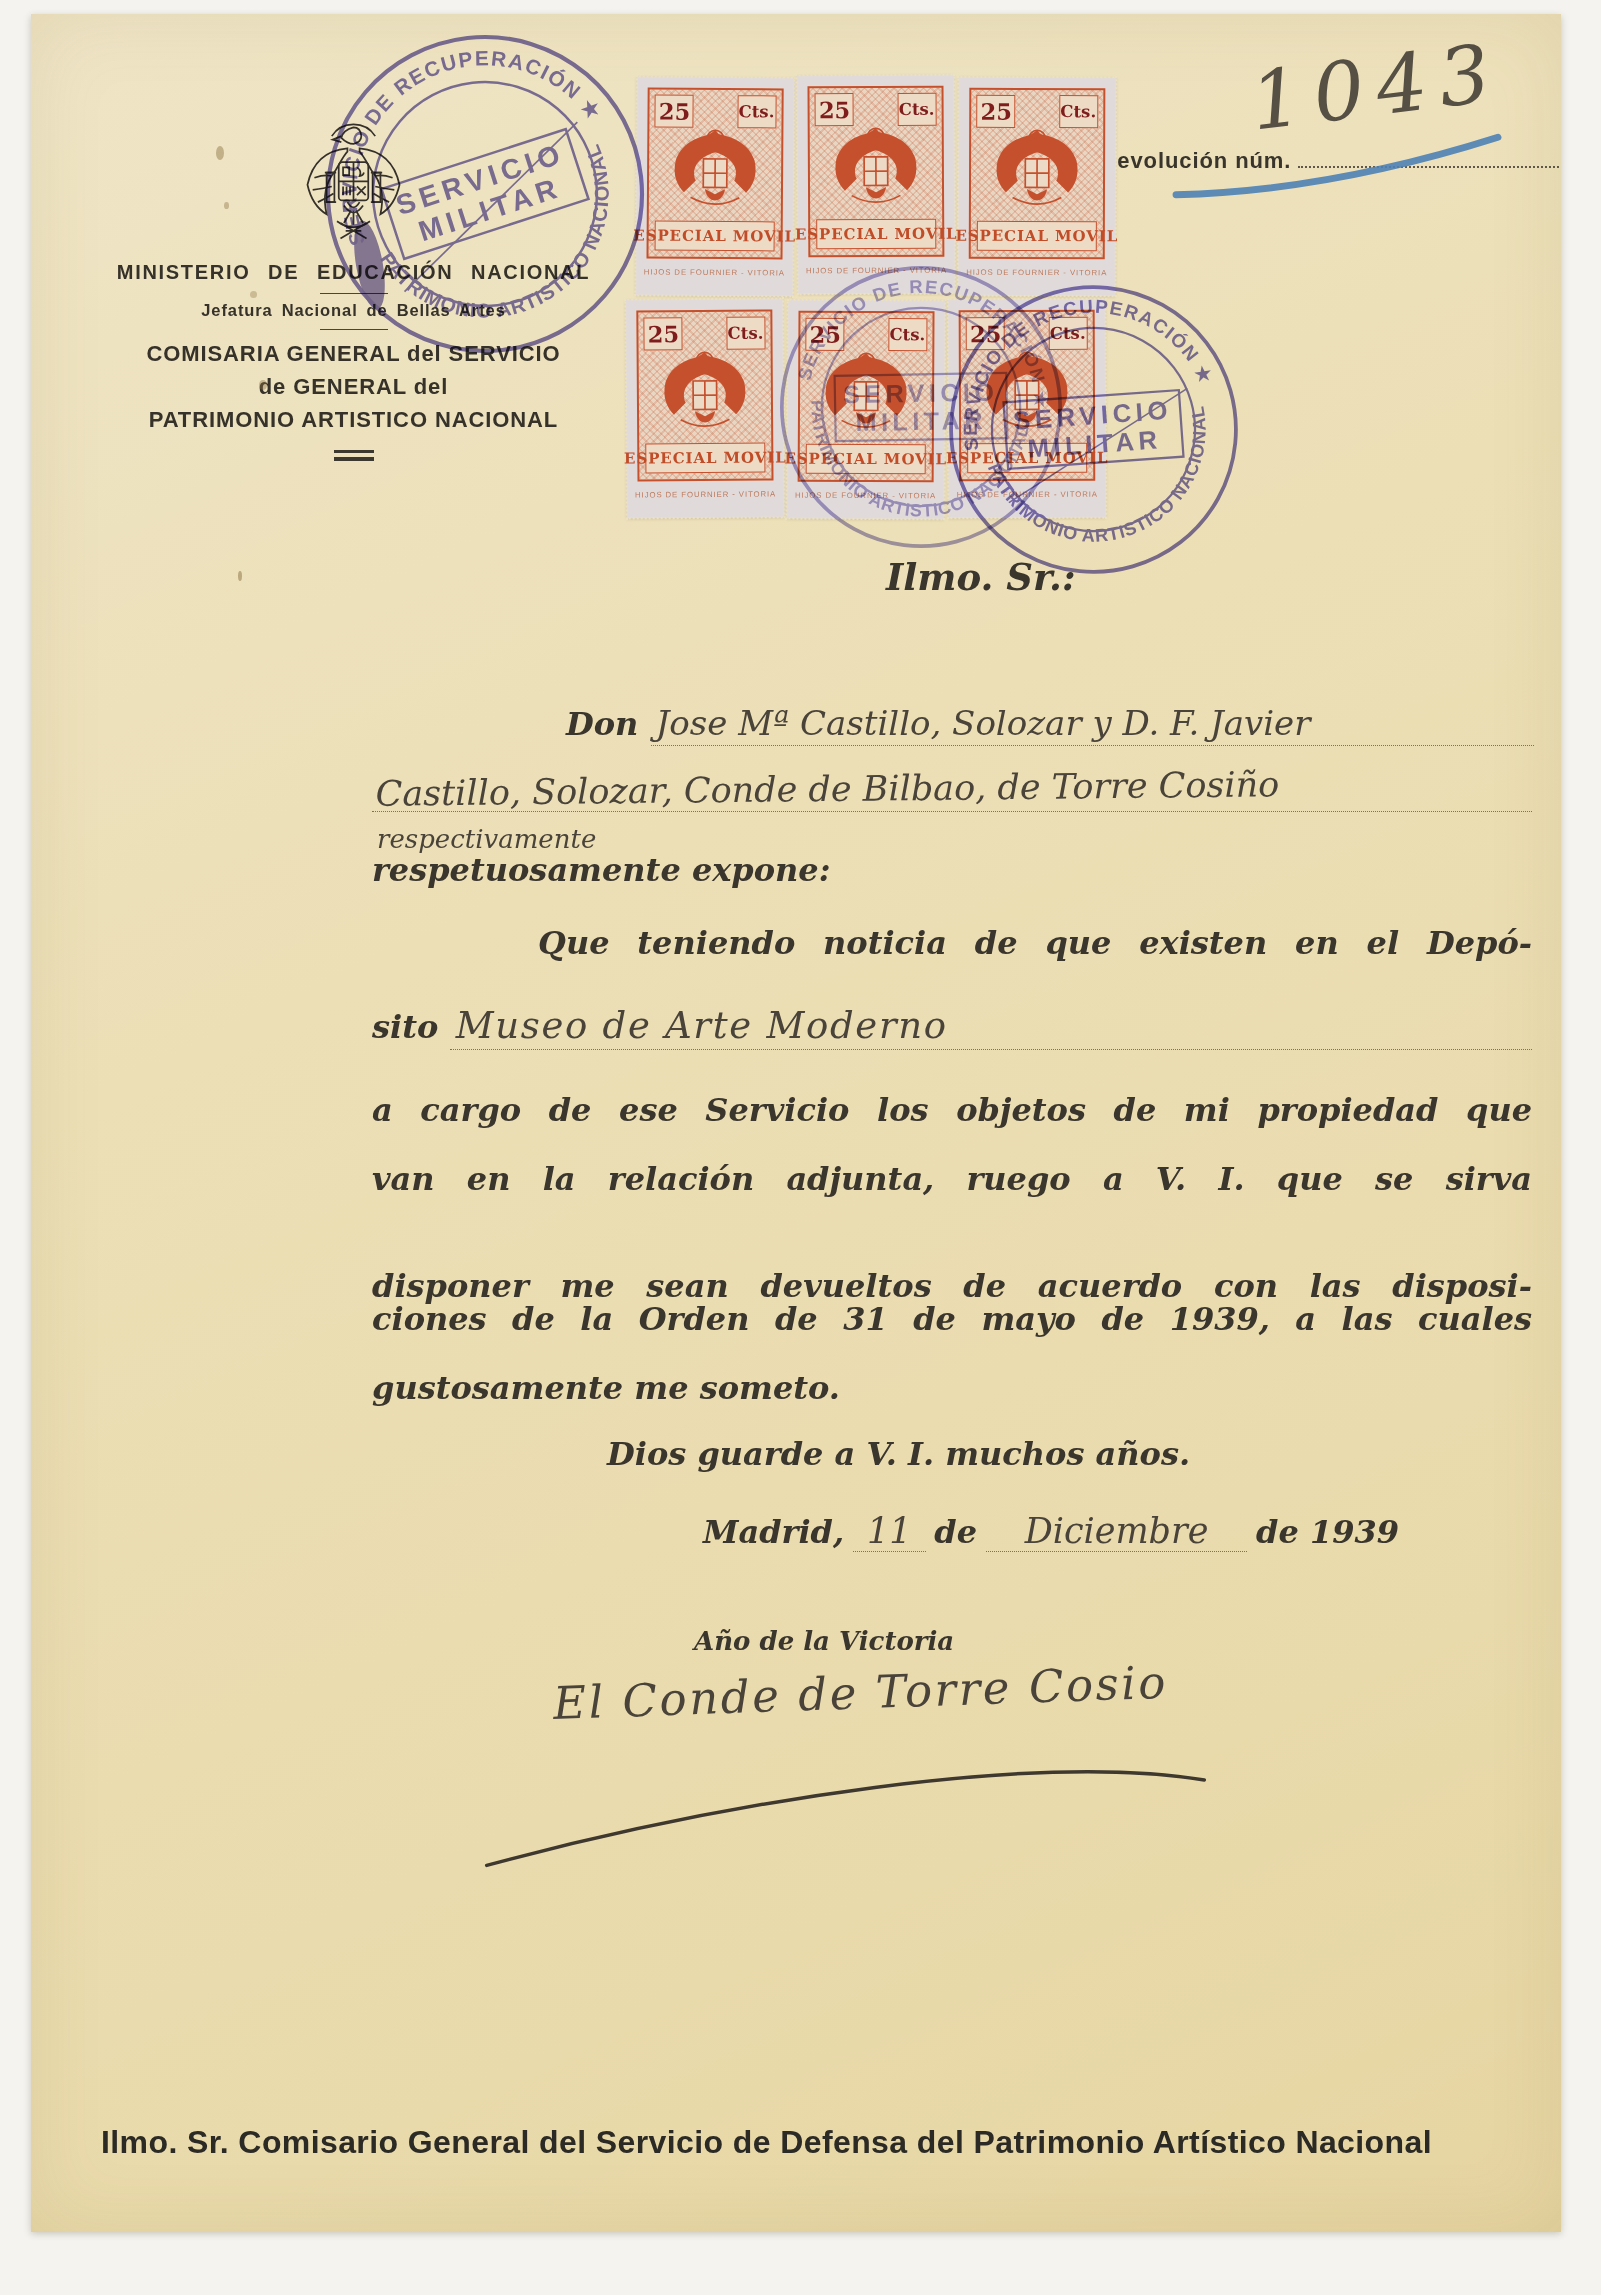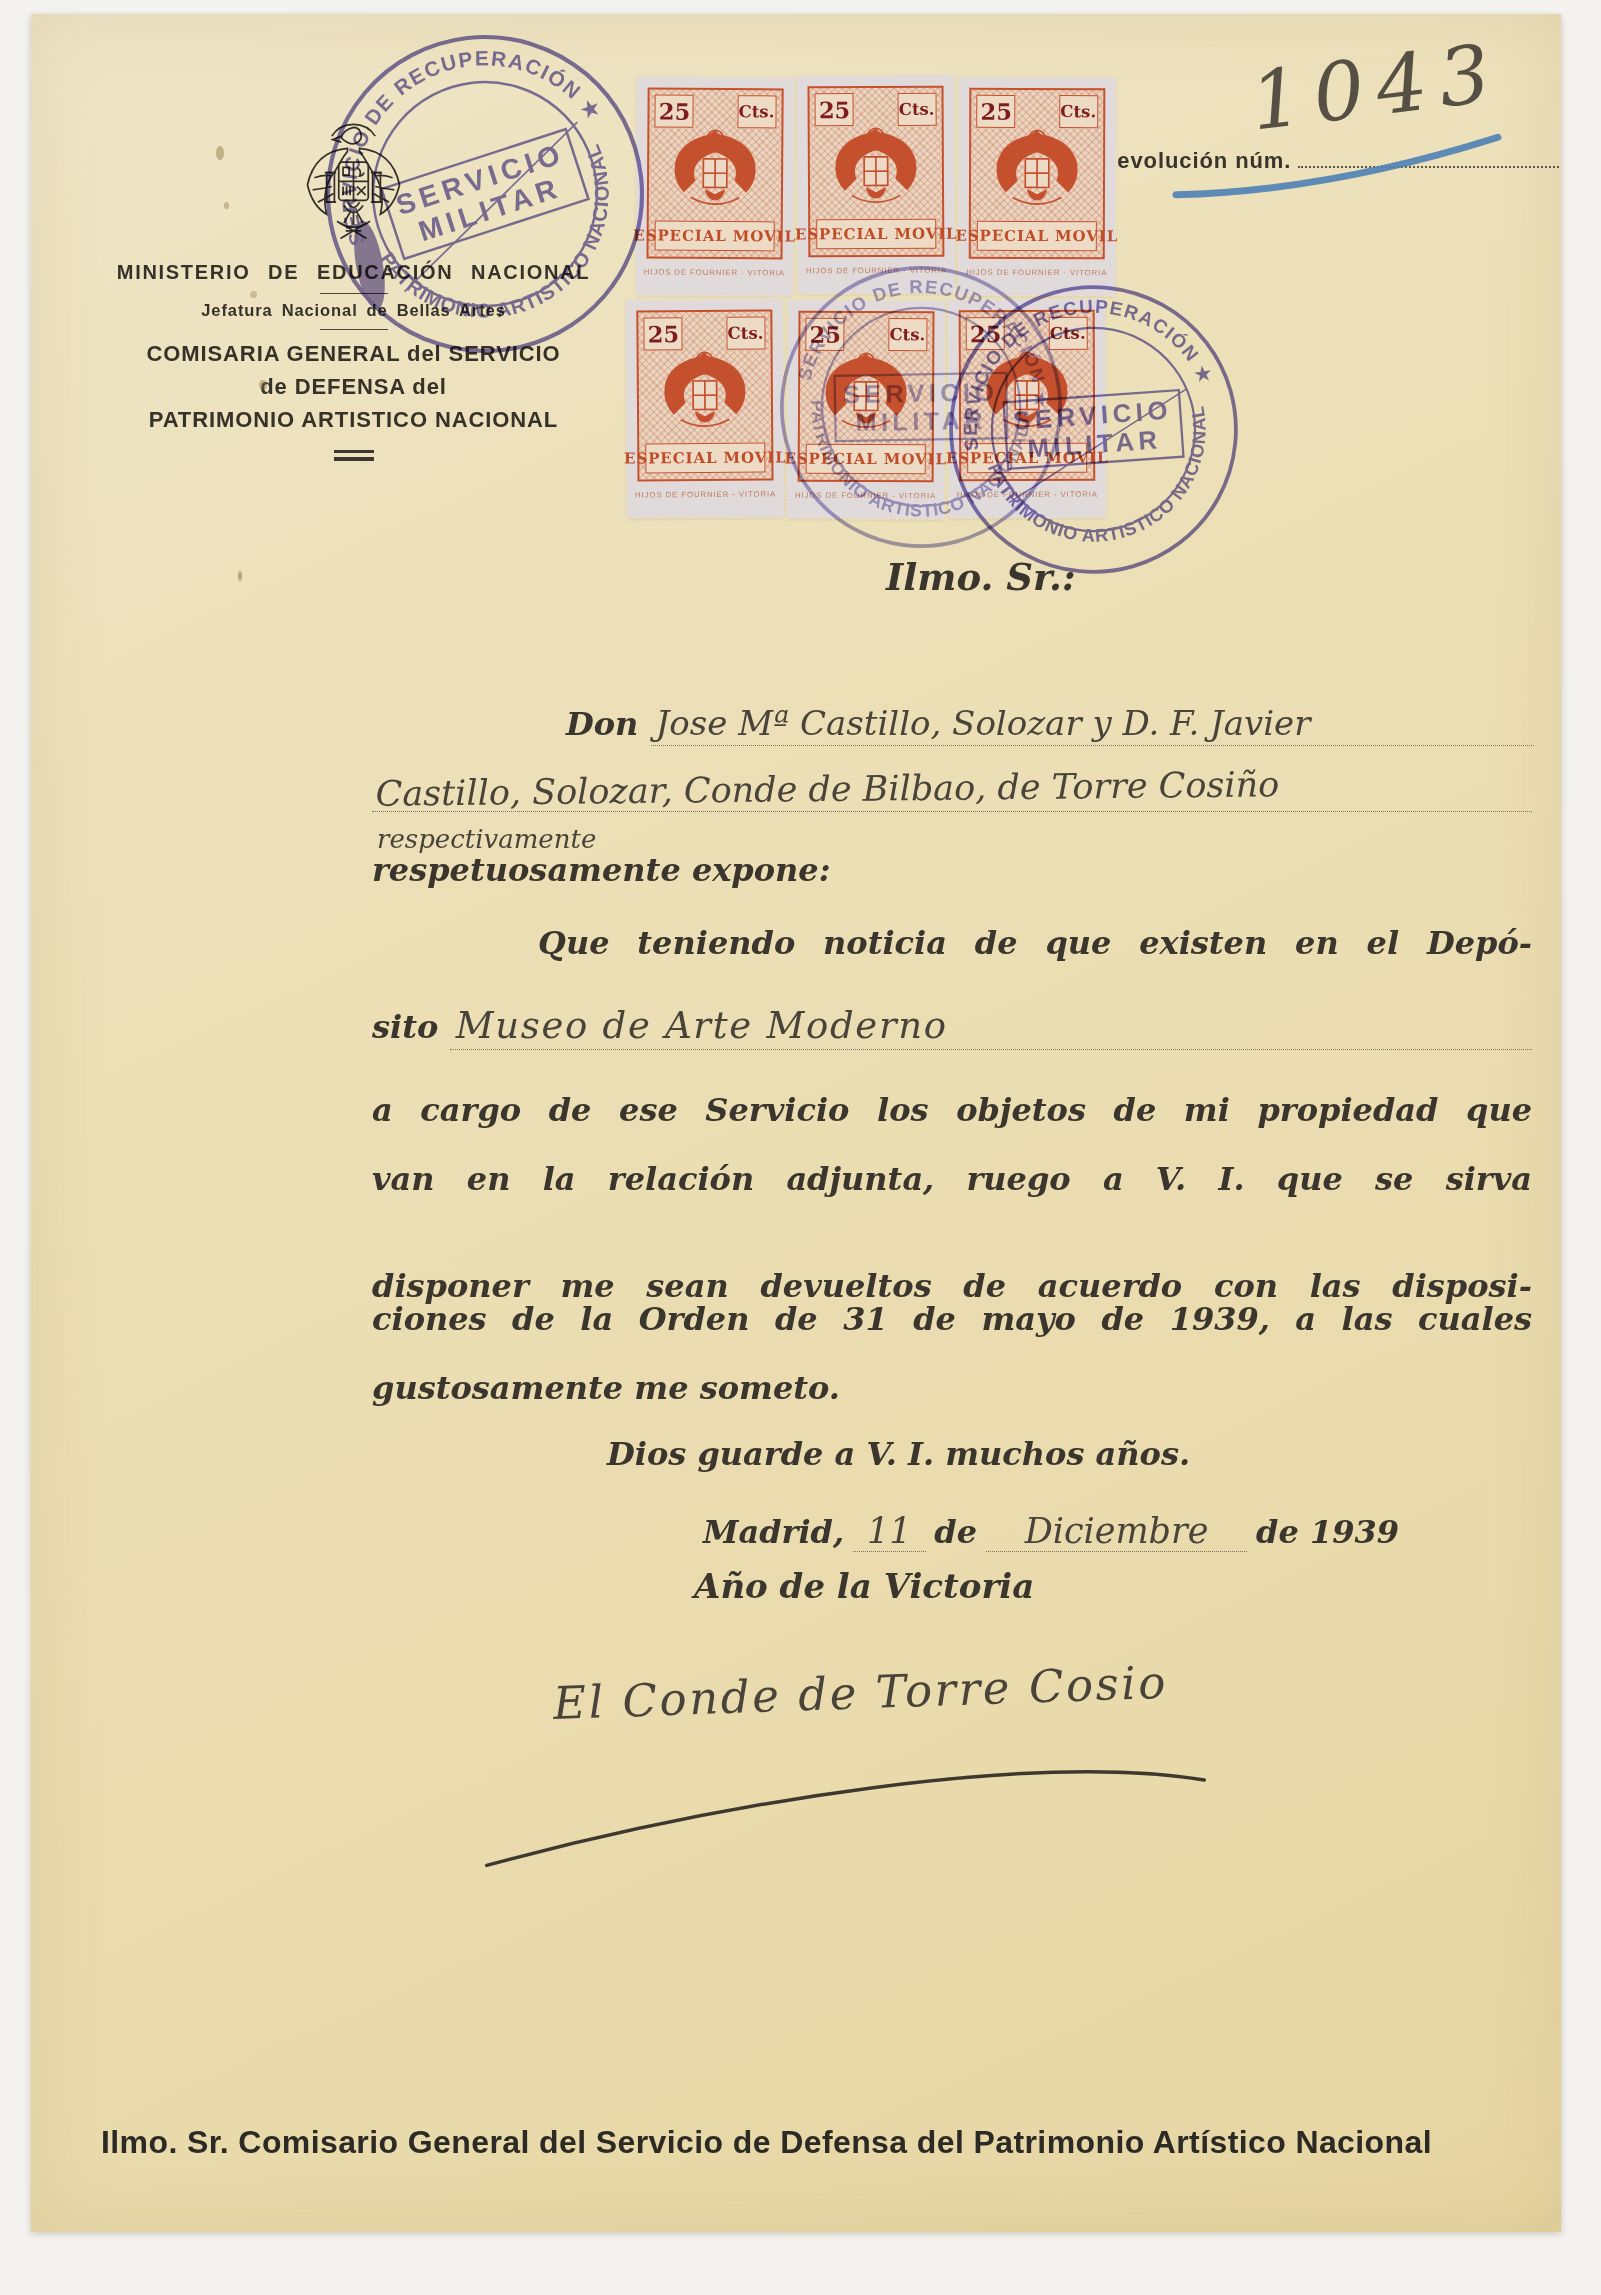--- a/index.html
+++ b/index.html
@@ -115,21 +115,21 @@
       <path d="M52 98 q7 12 14 0 M48 102 q11 16 22 0"></path>
       <path d="M40 120 q19 14 38 0"></path>
       <path d="M44 140 l30 -18 M44 122 l30 18 M50 131 h18"></path>
       <path d="M56 108 l-8 14 M62 108 l8 14 M59 108 v16"></path>
     </svg>
     <div class="lh-ministry">MINISTERIO DE EDUCACIÓN NACIONAL</div>
     <div class="lh-rule"></div>
     <div class="lh-jefatura">Jefatura Nacional de Bellas Artes</div>
     <div class="lh-rule"></div>
     <div class="lh-com">COMISARIA GENERAL del SERVICIO</div>
-    <div class="lh-com">de DEFENSA del</div>
+    <div class="lh-com">de GENERAL del</div>
     <div class="lh-com">PATRIMONIO ARTISTICO NACIONAL</div>
     <div class="lh-eq"></div>
     <div class="lh-eq"></div>
   </div>
 
   <div class="stain" style="left:185px;top:132px;width:7.8px;height:14px;opacity:.45;"></div>
   <div class="stain" style="left:193px;top:188px;width:5.2px;height:7px;opacity:.4;"></div>
   <div class="stain" style="left:219px;top:277px;width:7px;height:7px;opacity:.35;"></div>
   <div class="stain" style="left:228px;top:366px;width:7.8px;height:10.4px;opacity:.4;"></div>
   <div class="stain" style="left:207px;top:557px;width:4.4px;height:10.4px;opacity:.5;"></div>
@@ -325,21 +325,21 @@
 
   <div class="pline" style="left:576px;top:1421px;">Dios guarde a V. I. muchos años.</div>
 
   <div class="hrow" style="left:672px;top:1489px;width:696px;">
     <span class="pline" style="position:static;">Madrid,</span>
     <span class="dotted hand" style="width:80px;margin:0 8.7px;text-align:center;font-size:35px;">11</span>
     <span class="pline" style="position:static;">de</span>
     <span class="dotted hand" style="width:287px;margin:0 8.7px;text-align:center;font-size:35px;white-space:nowrap;">Diciembre</span>
     <span class="pline" style="position:static;">de 1939</span>
   </div>
-  <div class="pline" style="left:663px;top:1552px;font-size:34px;text-align:right;">Año de la Victoria</div>
+  <div class="pline" style="left:663px;top:1612px;font-size:26px;text-align:right;">Año de la Victoria</div>
 
   <div class="sig hand">El Conde de Torre Cosio</div>
   <svg class="flourish" width="749" height="131" viewBox="0 0 860 150">
     <path d="M18 138 C 300 62 650 8 842 40" stroke="#3e382f" stroke-width="4" fill="none" stroke-linecap="round"></path>
   </svg>
 
   <div class="footer">Ilmo. Sr. Comisario General del Servicio de Defensa del Patrimonio Artístico Nacional</div>
 
 </div>
 

